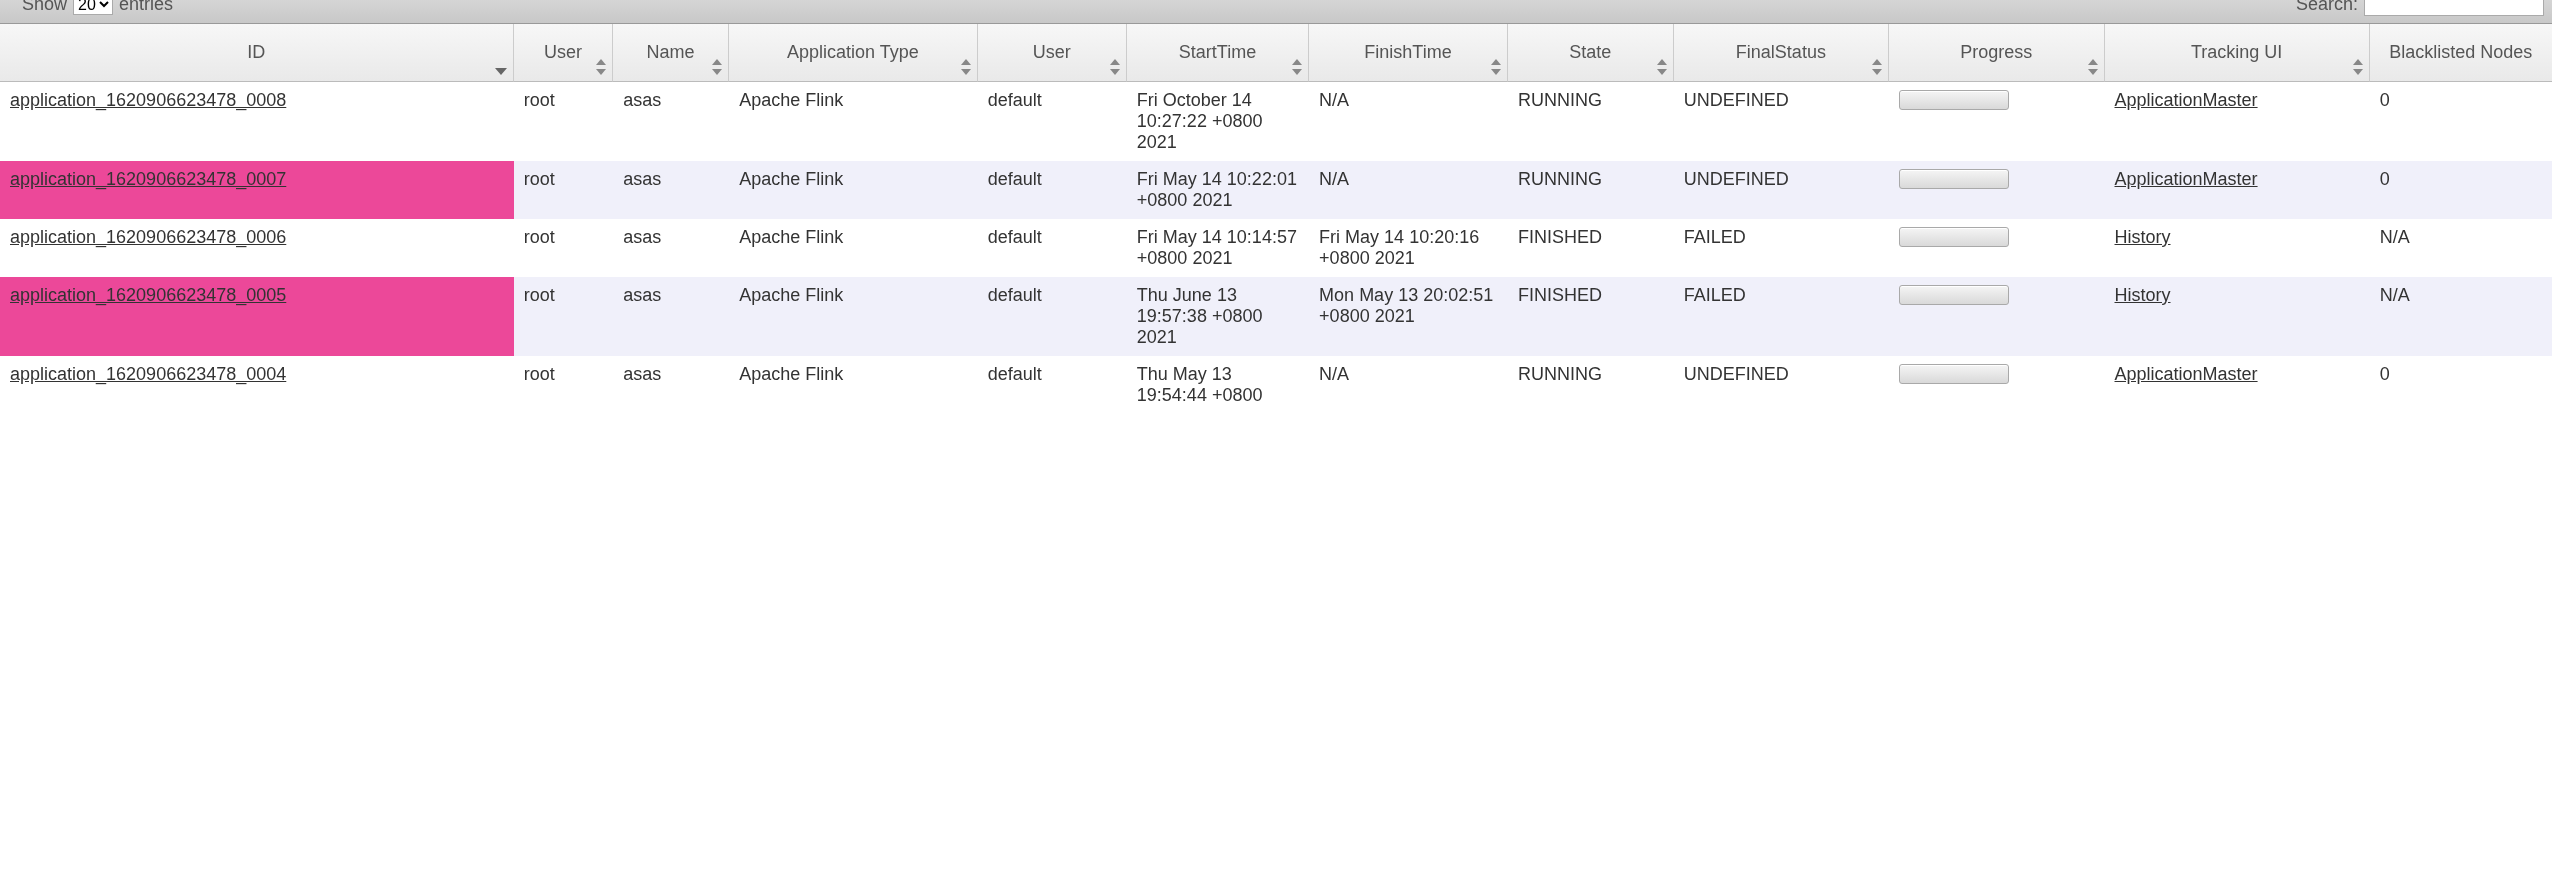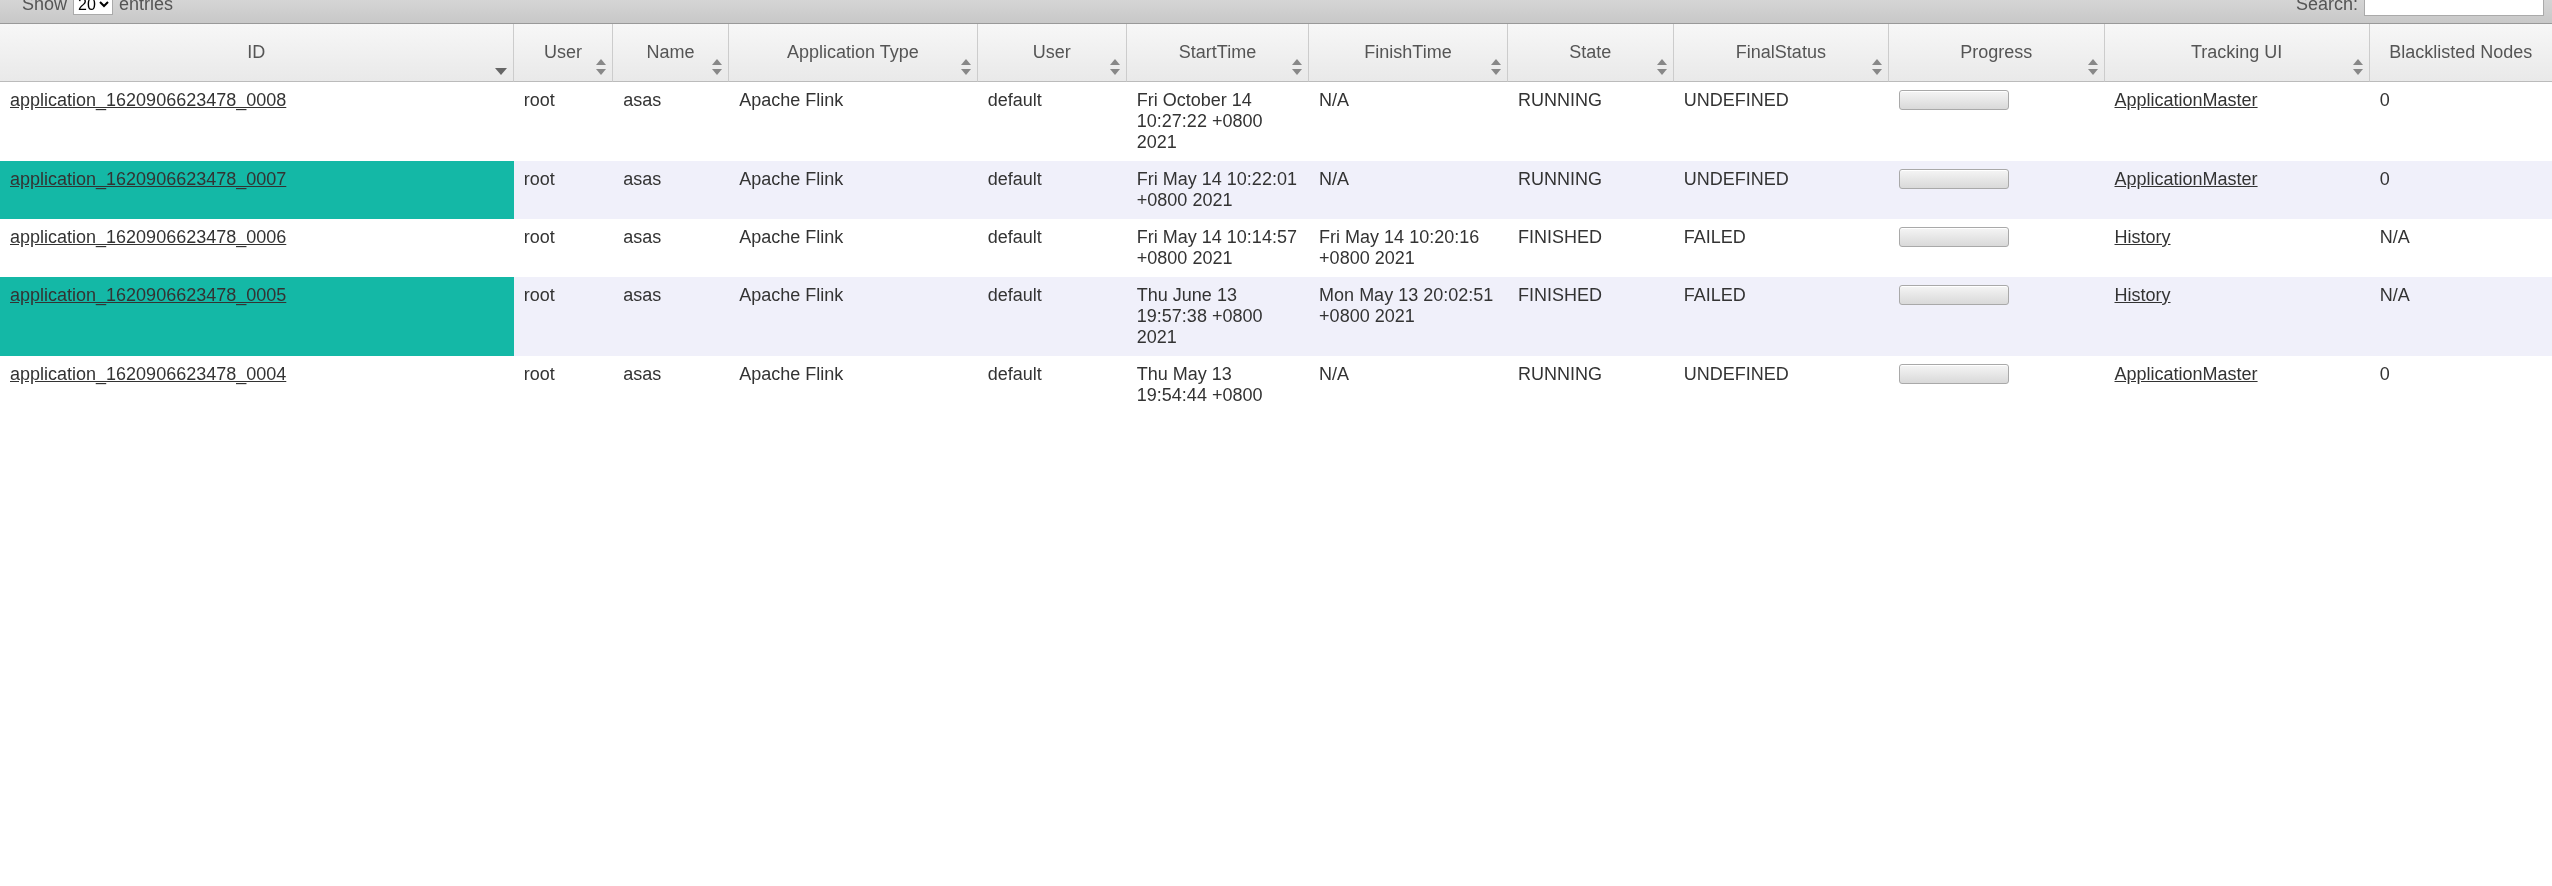--- a/index.html
+++ b/index.html
@@ -86,21 +86,21 @@
 
     table.apps tbody td {
       padding: 8px 10px;
       vertical-align: top;
       word-wrap: break-word;
       font-size: 18px;
       color:#333;
     }
     table.apps tbody tr.odd  td { background:#ffffff; }
     table.apps tbody tr.even td { background:#f0f0fa; }
-    table.apps tbody tr.even td.idcell { background:#14b8a6; }
+    table.apps tbody tr.even td.idcell { background:#ec4899; }
 
     a.applink, a.tracklink {
       color:#333;
       text-decoration: underline;
     }
 
     .progress-bar {
       width: 110px;
       height: 20px;
       border:1px solid #a9a9a9;

